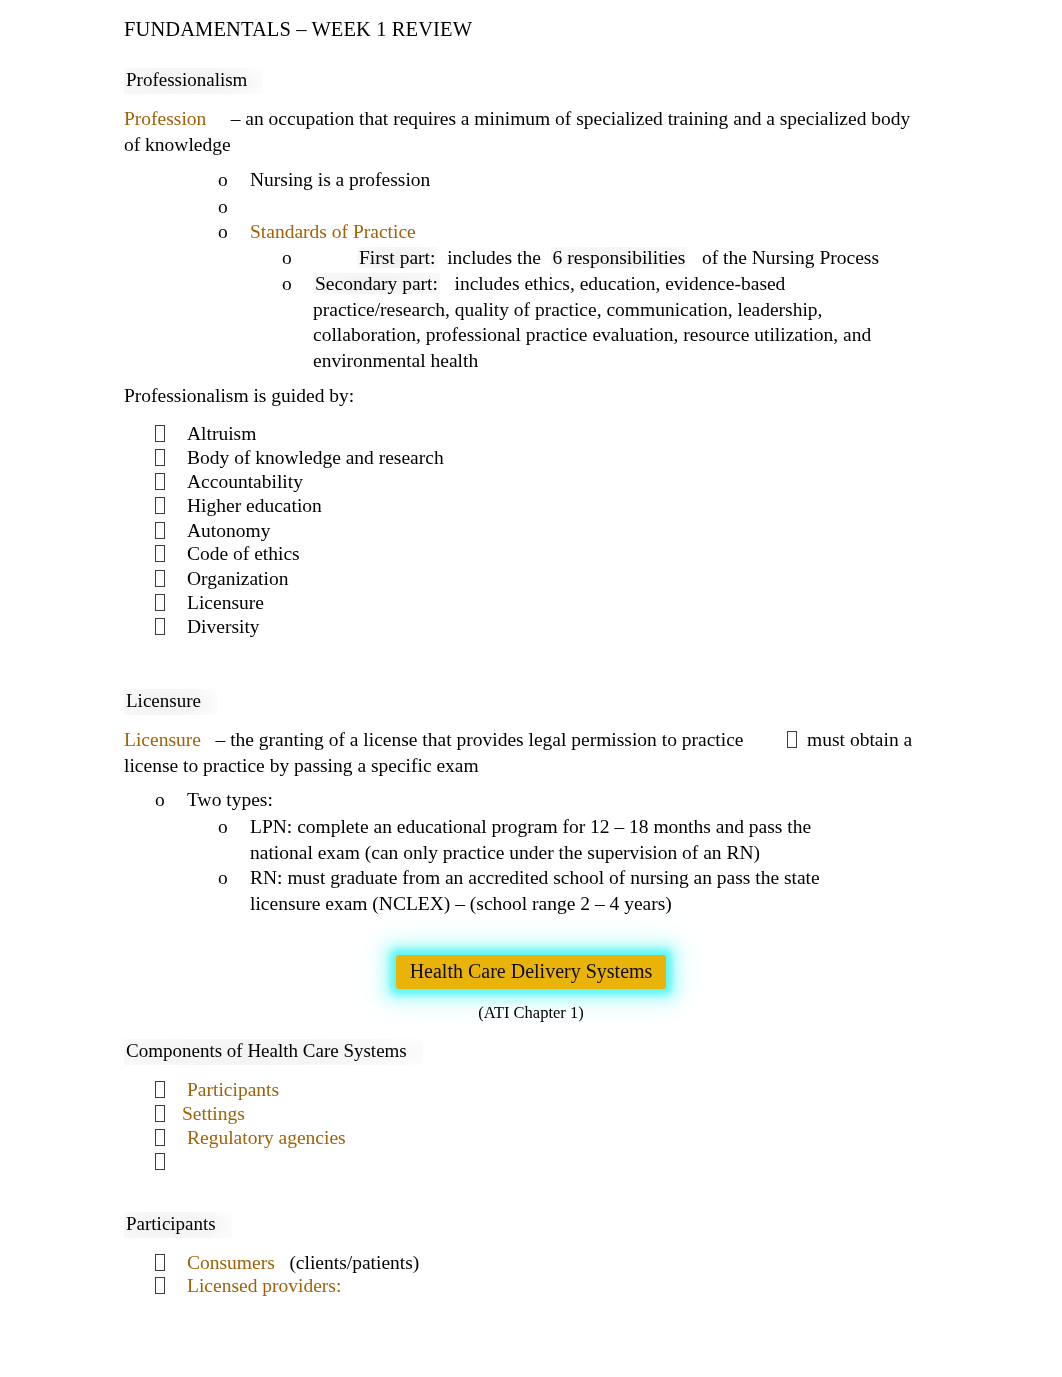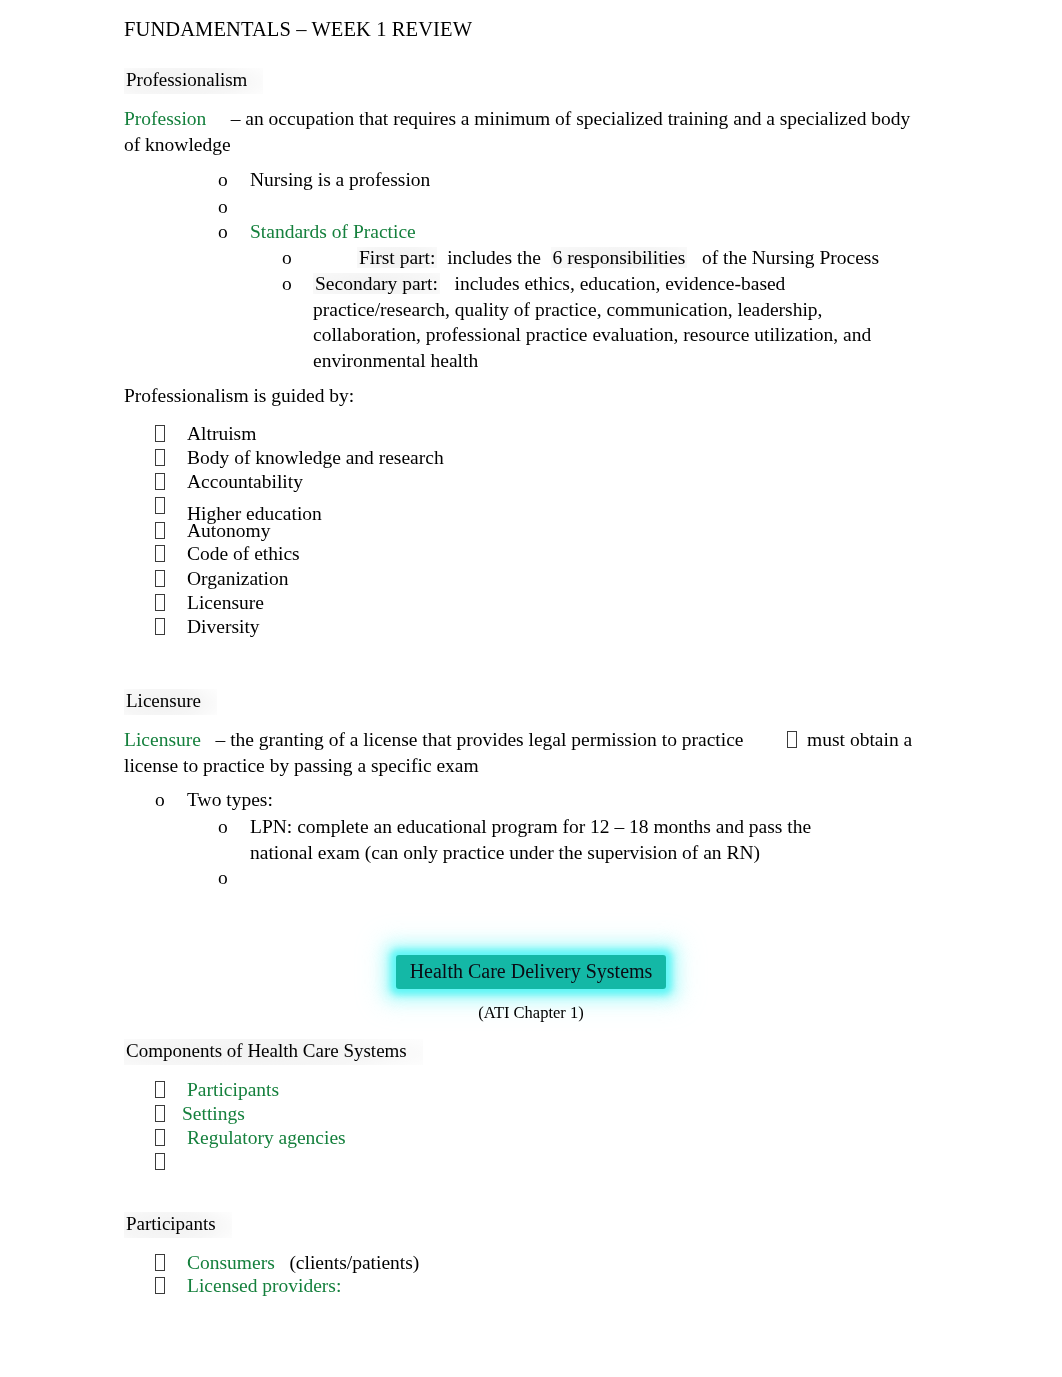--- a/index.html
+++ b/index.html
@@ -47,21 +47,21 @@
                  rgba(0,0,0,0.0) 100%);
   }
 
   .para {
     position: absolute;
     left: 124px;
     font-size: 19.5px;
     line-height: 25.5px;
   }
 
-  .blue { color: #15803d; }
+  .blue { color: #a16207; }
   .shade {
     padding: 0 2px;
     background: radial-gradient(ellipse 90% 130% at 50% 55%,
                  rgba(0,0,0,0.055) 0%,
                  rgba(0,0,0,0.032) 55%,
                  rgba(0,0,0,0.0) 100%);
   }
 
   
   .row {
@@ -95,21 +95,21 @@
     top: 955px;
     width: 1062px;
     text-align: center;
   }
   .banner {
     position: relative;
     display: inline-block;
     font-size: 20px;
     color: #0b0b14;
     padding: 5px 14px 6px 14px;
-    background: #14b8a6;
+    background: #eab308;
     box-shadow:
       0 0 6px 6px rgba(70,244,244,0.75),
       0 0 14px 12px rgba(120,248,248,0.45),
       0 0 24px 18px rgba(175,250,252,0.22);
     border-radius: 3px;
   }
   .sub-note {
     position: absolute;
     left: 0;
     top: 1003px;
@@ -154,21 +154,21 @@
   <div class="mk" style="left:155px; top:421px;"><span class="tofu"></span></div>
   <div class="row" style="left:187px; top:421px;">Altruism</div>
 
   <div class="mk" style="left:155px; top:445px;"><span class="tofu"></span></div>
   <div class="row" style="left:187px; top:445px;">Body of knowledge and research</div>
 
   <div class="mk" style="left:155px; top:469px;"><span class="tofu"></span></div>
   <div class="row" style="left:187px; top:469px;">Accountability</div>
 
   <div class="mk" style="left:155px; top:493px;"><span class="tofu"></span></div>
-  <div class="row" style="left:187px; top:493px;margin-top:8px;">Higher education</div>
+  <div class="row" style="left:187px; top:493px;">Higher education</div>
 
   <div class="mk" style="left:155px; top:518px;"><span class="tofu"></span></div>
   <div class="row" style="left:187px; top:518px;">Autonomy</div>
 
   <div class="mk" style="left:155px; top:541px;"><span class="tofu"></span></div>
   <div class="row" style="left:187px; top:541px;">Code of ethics</div>
 
   <div class="mk" style="left:155px; top:566px;"><span class="tofu"></span></div>
   <div class="row" style="left:187px; top:566px;">Organization</div>
 
@@ -185,20 +185,21 @@
     <span>obtain a license to practice by passing a specific exam</span>
   </div>
 
   <div class="mk" style="left:155px; top:787px;">o</div>
   <div class="row" style="left:187px; top:787px;">Two types:</div>
 
   <div class="mk" style="left:218px; top:814px;">o</div>
   <div class="row wrap" style="left:250px; top:814px; width:620px;">LPN:  complete an educational program for 12 – 18 months and pass the national exam (can only practice under the supervision of an RN)</div>
 
   <div class="mk" style="left:218px; top:865px;">o</div>
+  <div class="row wrap" style="left:250px; top:865px; width:625px;">RN:  must graduate from an accredited school of nursing an pass the state licensure exam (NCLEX) – (school range 2 – 4 years)</div>
 
   <div class="banner-wrap">
     <span class="banner">Health Care Delivery Systems</span>
   </div>
 
   <div class="sub-note">(ATI Chapter 1)</div>
 
   <div class="section-head" style="top:1039px;">Components of Health Care Systems</div>
 
   <div class="mk" style="left:155px; top:1077px;"><span class="tofu"></span></div>

